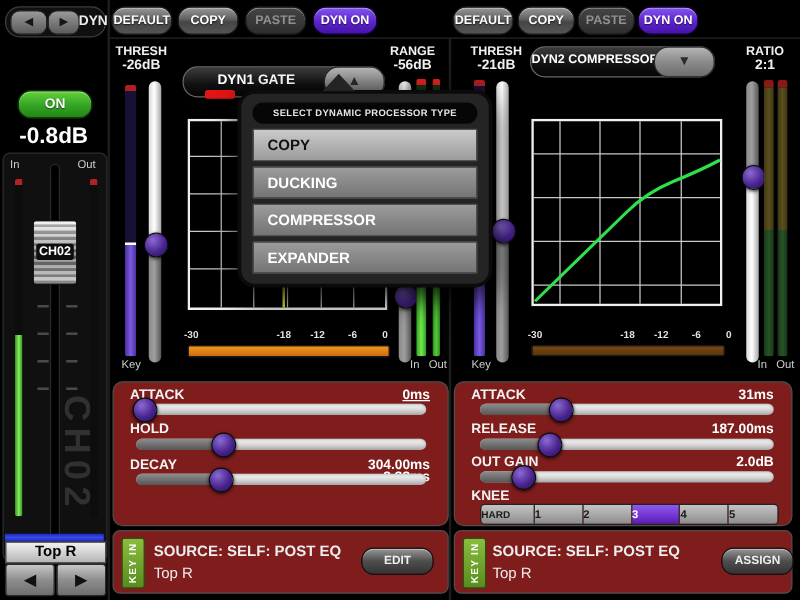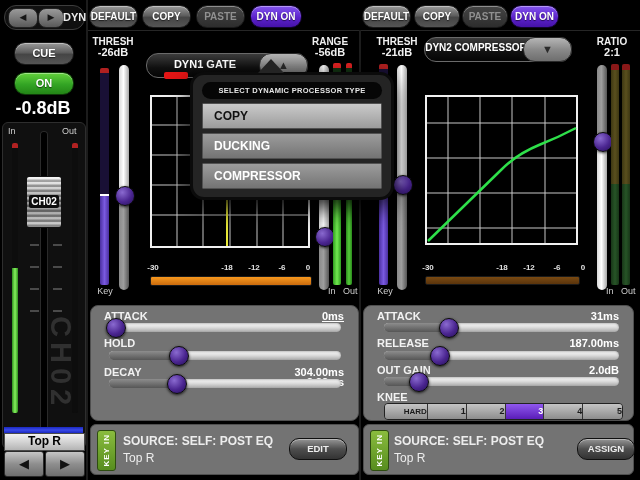--- a/index.html
+++ b/index.html
@@ -38,27 +38,27 @@
   .knob{position:absolute;width:18px;height:18px;border-radius:50%;
         background:radial-gradient(circle at 35% 30%,#8a6ad0,#4a2590 55%,#241055);
         border:1px solid #0a0a0a;box-shadow:0 1px 3px rgba(0,0,0,.8);cursor:pointer;}
   .hslider{position:absolute;height:9px;border-radius:5px;
            background:linear-gradient(180deg,#fff,#d6d6d6 55%,#a8a8a8);
            box-shadow:inset 0 1px 2px rgba(0,0,0,.25);}
   .h-left{position:absolute;left:0;top:0;height:100%;border-radius:5px 0 0 5px;
           background:linear-gradient(180deg,#8d8d8d,#565656);}
   .hslider .knob{top:-5px;}
   
-  .panel{position:absolute;background:#737373;border:1px solid #4f4f4f;border-radius:8px;}
+  .panel{position:absolute;background:#7f1d1d;border:1px solid #4f4f4f;border-radius:8px;}
   .prow-label{position:absolute;font-size:11px;font-weight:bold;color:#f2f2f2;}
   .prow-value{position:absolute;font-size:11px;font-weight:bold;color:#fff;text-align:right;}
   
   .knee-row{position:absolute;display:flex;border:1px solid #222;border-radius:4px;overflow:hidden;height:15px;}
   .knee-btn{background:linear-gradient(180deg,#c4c4c4,#8d8d8d);color:#1a1a1a;font-weight:bold;
-            font-size:9px;text-align:right;line-height:15px;border-right:1px solid #333;cursor:pointer;}
+            font-size:9px;text-align:left;line-height:15px;border-right:1px solid #333;cursor:pointer;}
   .knee-btn:last-child{border-right:none;}
   .knee-btn.sel{background:linear-gradient(180deg,#9058ee,#5a1db8);color:#fff;}
   
   .keyin-tag{position:absolute;width:17px;height:39px;border-radius:3px;
              background:linear-gradient(180deg,#8abc3e,#578d1e);border:1px solid #2e4d10;
              display:flex;align-items:center;justify-content:center;}
   .keyin-tag span{writing-mode:vertical-rl;transform:rotate(180deg);font-size:8px;font-weight:bold;color:#fff;letter-spacing:1px;}
   .src-text{position:absolute;font-size:12px;font-weight:bold;color:#ededed;}
   .action-btn{position:absolute;width:56px;height:20px;border-radius:10px;
               background:linear-gradient(180deg,#969696,#4e4e4e 50%,#333);border:1px solid #101010;
@@ -95,21 +95,20 @@
 <body>
 
 <div id="stage">
 
   <div class="navcap">
     <div class="navbtn" style="left:3px;width:28px;"><span>◀</span></div>
     <div class="navbtn" style="left:33px;width:24px;"><span>▶</span></div>
     <div class="abs" style="left:58px;top:5px;font-size:11px;font-weight:bold;color:#ececec;">DYN</div>
   </div>
 
-  <div class="abs pill" style="left:14px;top:42px;width:58px;height:21px;font-size:11px;">CUE</div>
   <div class="abs pill green" style="left:14px;top:72px;width:58px;height:21px;font-size:11px;">ON</div>
   <div class="abs" style="left:0;top:98px;width:86px;text-align:center;font-size:18px;font-weight:600;">-0.8dB</div>
 
   <div class="abs" style="left:2px;top:122px;width:82px;height:325px;background:#101010;border:1px solid #2e2e2e;border-radius:6px;"></div>
   <div class="abs tiny" style="left:8px;top:126px;">In</div>
   <div class="abs tiny" style="left:62px;top:126px;">Out</div>
 
   <div class="vmeter" style="left:12px;top:143px;width:6px;height:270px;">
     <div class="seg" style="height:5px;background:#b22222;"></div>
     <div class="seg" style="height:120px;background:#0d0d0d;"></div>
@@ -362,15 +361,16 @@
     <div class="src-text" style="left:30px;top:26px;font-weight:normal;">Top R</div>
     <div class="action-btn" style="left:213px;top:13px;">ASSIGN</div>
   </div>
 
   <div class="popup-tri"></div>
   <div class="popup">
     <div class="popup-hdr">SELECT DYNAMIC PROCESSOR TYPE</div>
     <div class="popup-opt sel">COPY</div>
     <div class="popup-opt">DUCKING</div>
     <div class="popup-opt">COMPRESSOR</div>
+    <div class="popup-opt">EXPANDER</div>
   </div>
 
 </div>
 
 </body></html>

